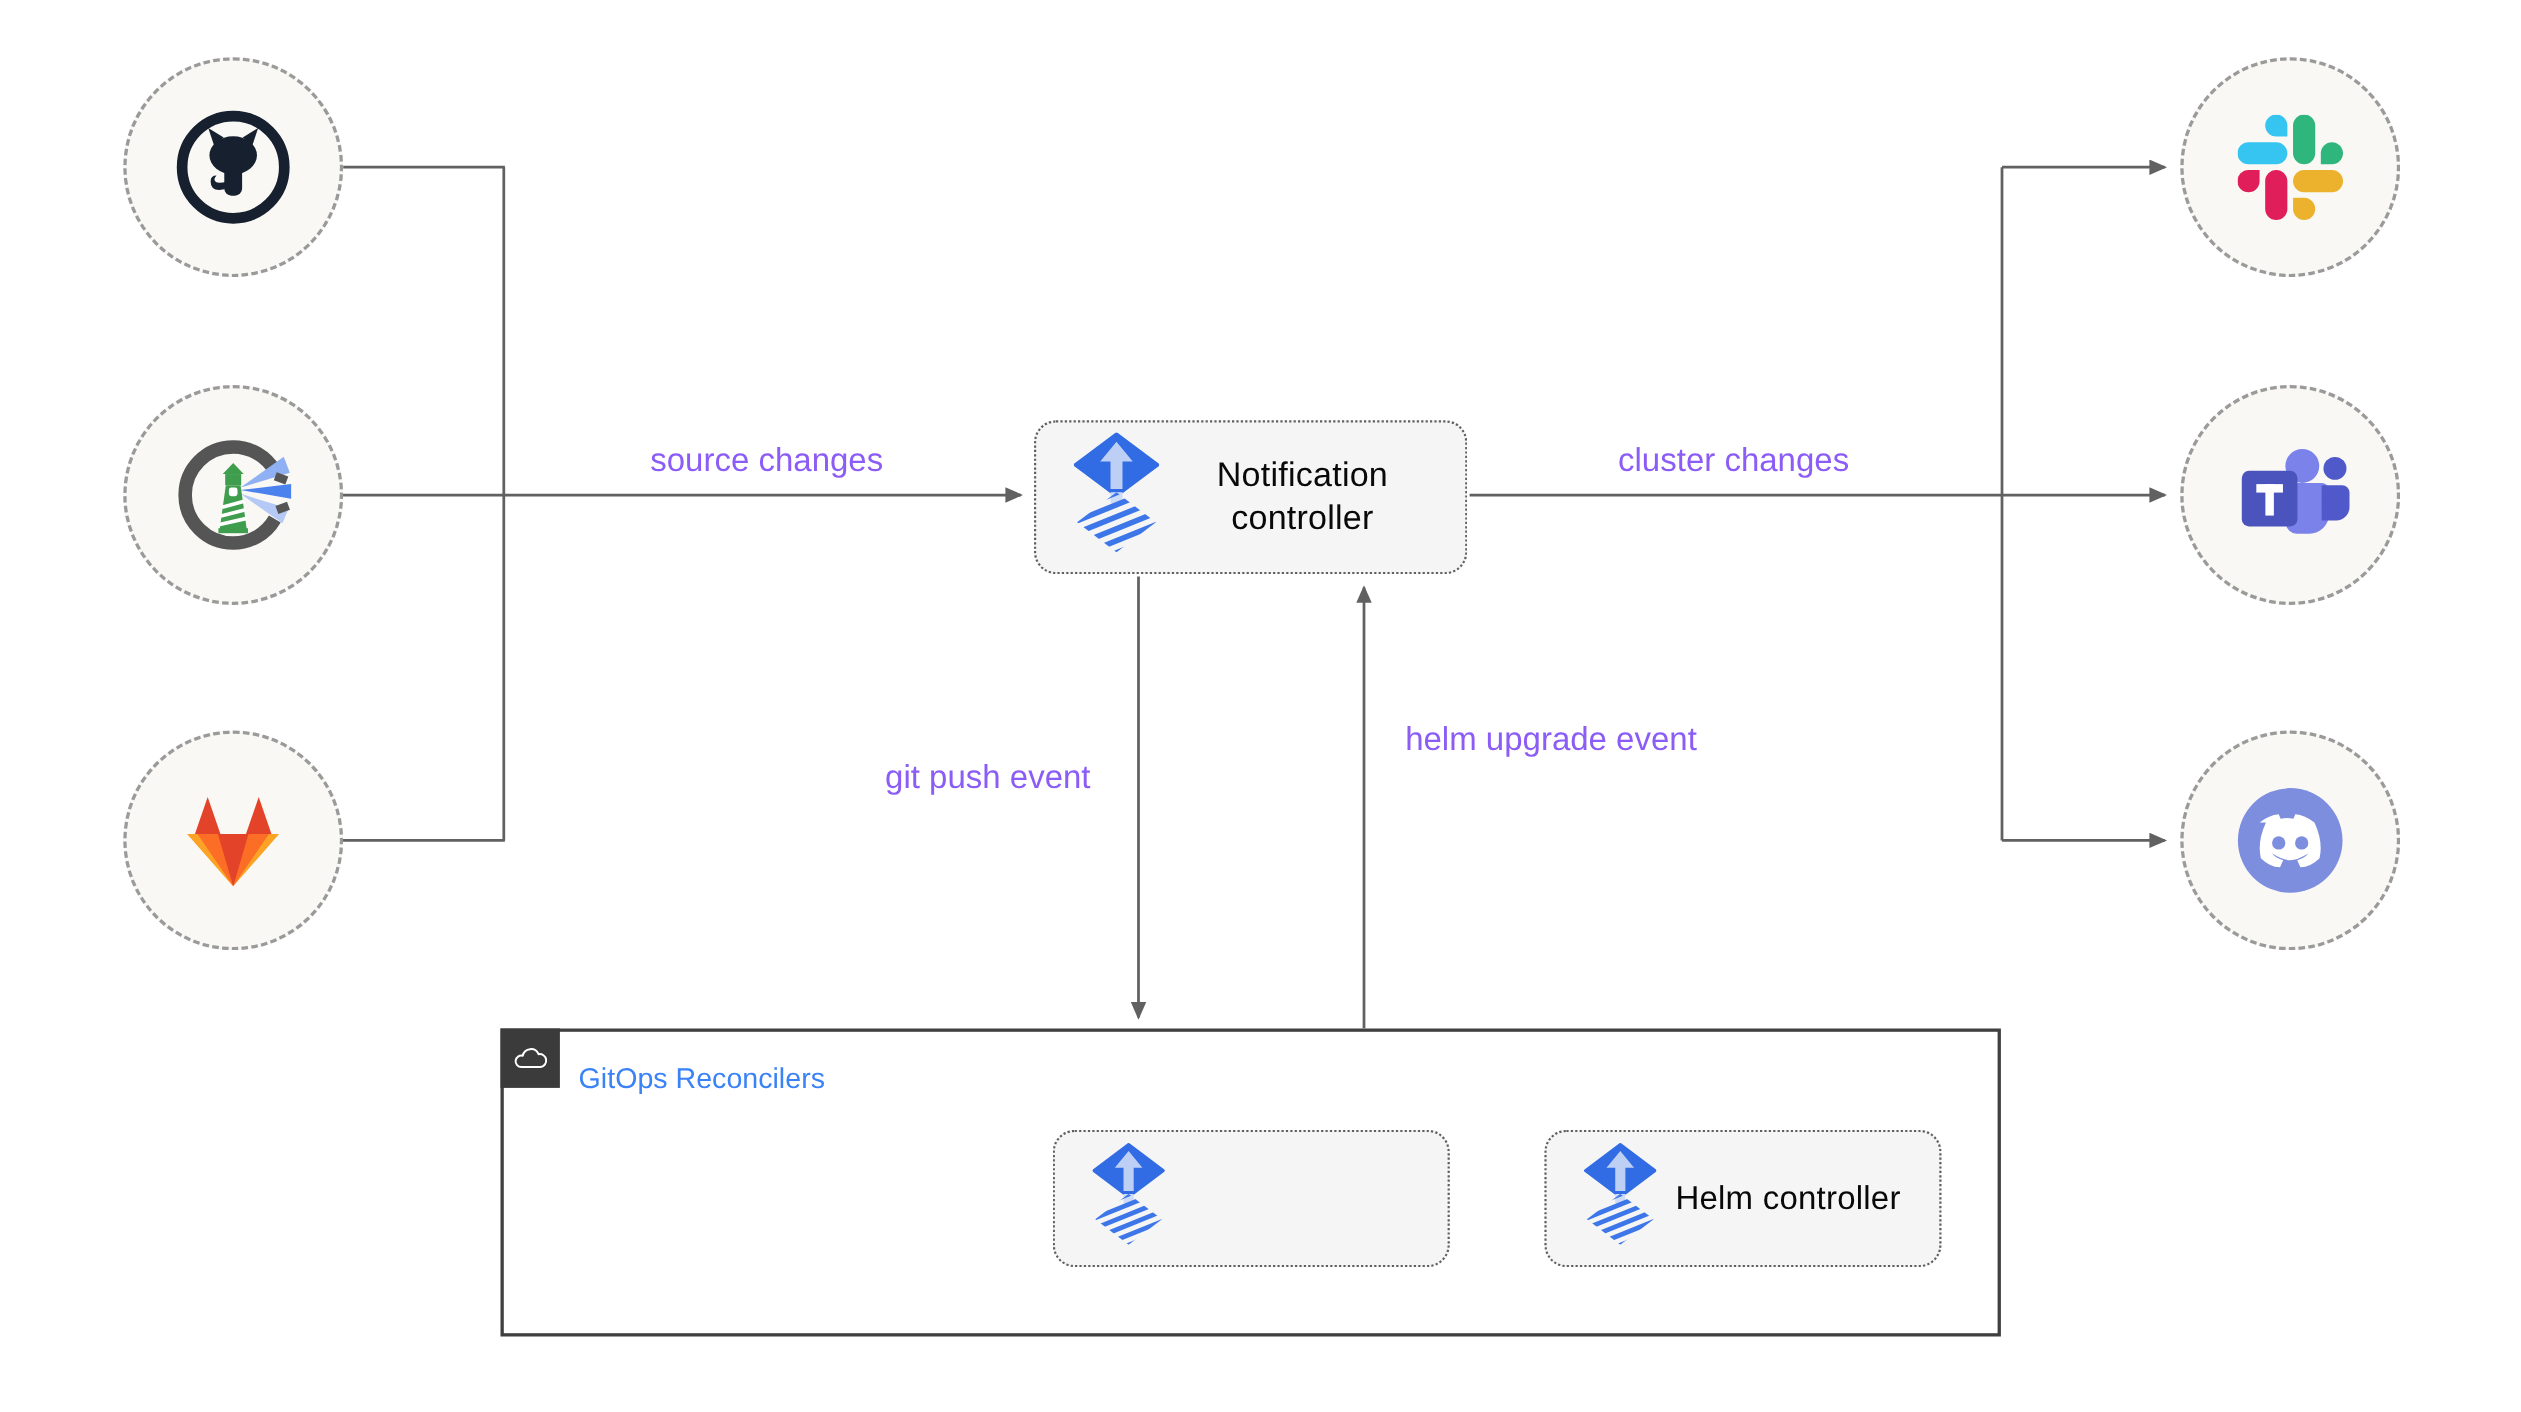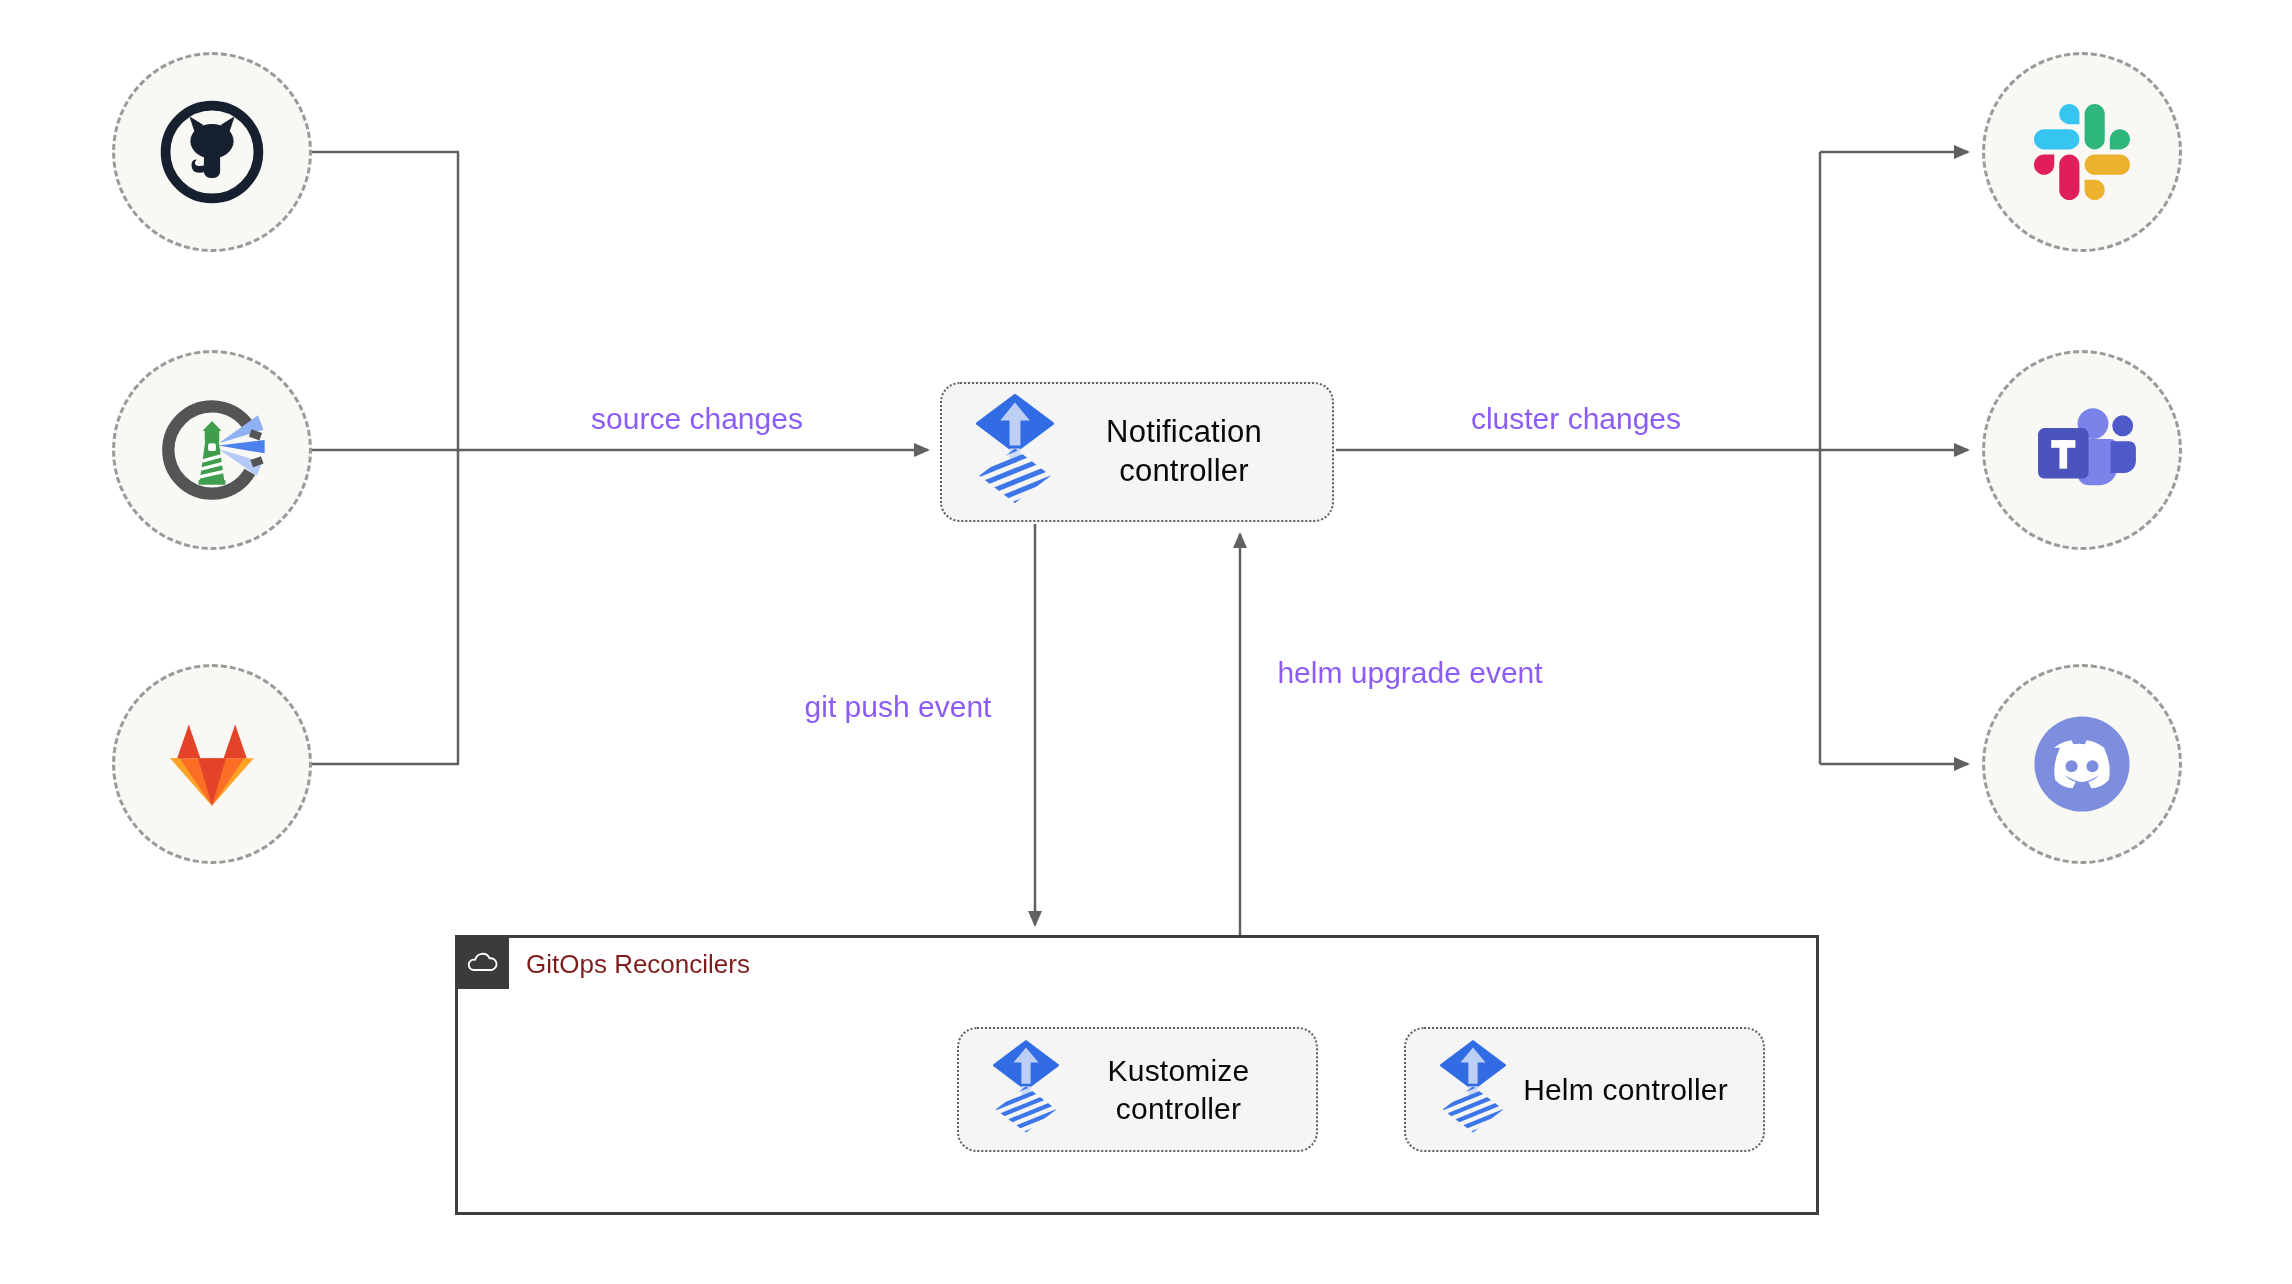--- a/index.html
+++ b/index.html
@@ -31,21 +31,21 @@
   #helm-box{left:1404px;}
   #gitops-box{
     position:absolute;left:455px;top:935px;width:1364px;height:280px;
     box-sizing:border-box;border:3px solid #3f3f3f;background:#ffffff;z-index:1;
   }
   #gitops-header-badge{
     position:absolute;left:-3px;top:-3px;width:54px;height:54px;background:#3b3b3b;
     display:flex;align-items:center;justify-content:center;
   }
   #gitops-title{
-    position:absolute;left:68px;top:11px;font-size:26px;color:#7f1d1d;white-space:nowrap;
+    position:absolute;left:68px;top:27px;font-size:26px;color:#3b82f6;white-space:nowrap;
   }
   .edge-label{
     position:absolute;transform:translate(-50%,-50%);font-size:30px;color:#8b5cf6;
     white-space:nowrap;z-index:3;background:transparent;
   }
   #label-source-changes{left:697px;top:419px;}
   #label-cluster-changes{left:1576px;top:419px;}
   #label-git-push{left:898px;top:707px;}
   #label-helm-upgrade{left:1410px;top:673px;}
 </style>
@@ -234,21 +234,20 @@
     </div>
     <div id="gitops-title">GitOps Reconcilers</div>
   </div>
 
   <div class="ctrl-box inner-box" id="kustomize-box">
     <span>
       <svg width="66" height="96">
           <use href="#flux-logo"></use>
         </svg>
     </span>
-    <div class="label">Kustomize controller</div>
   </div>
   <div class="ctrl-box inner-box" id="helm-box">
     <span>
       <svg width="66" height="96">
           <use href="#flux-logo"></use>
         </svg>
     </span>
     <div class="label">Helm controller</div>
   </div>
 

